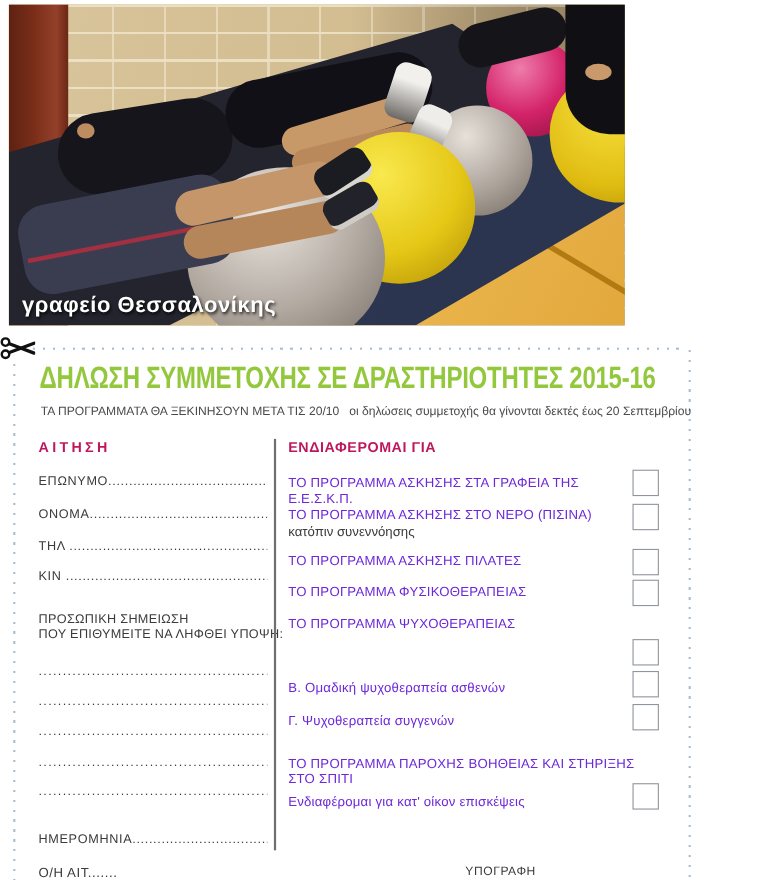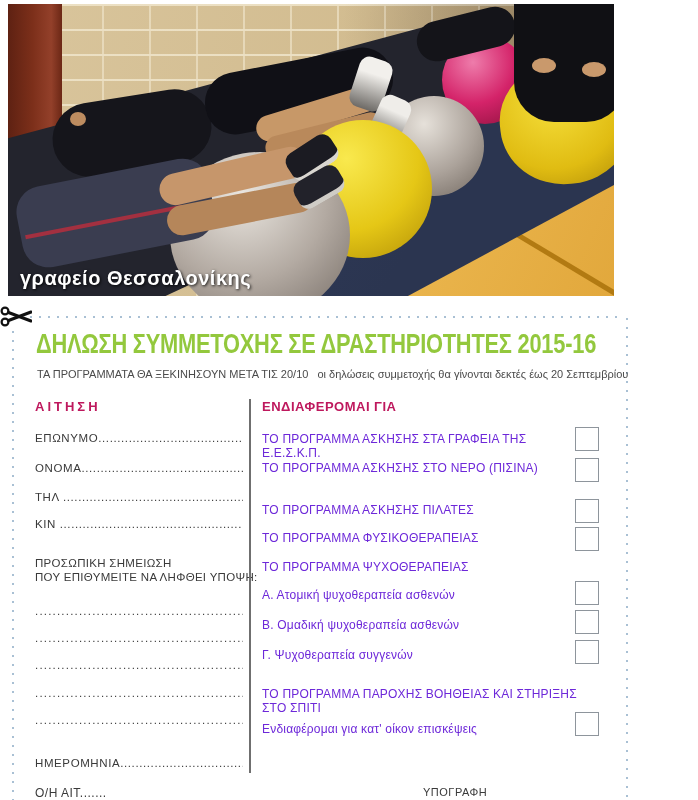--- a/index.html
+++ b/index.html
@@ -1,20 +1,20 @@
 <!DOCTYPE html>
 <html><head>
 <meta charset="utf-8">
 <style>
   html,body{margin:0;padding:0;background:#ffffff;}
   .page{position:relative;width:698px;height:800px;background:#fff;overflow:hidden;
         font-family:"Liberation Sans",sans-serif;color:#3f3f3f;}
 
   
-  .photo{position:absolute;left:8px;top:4px;width:606px;height:292px;overflow:hidden;background:#d5c198;}
+  .photo{position:absolute;left:8px;top:4px;width:560px;height:292px;overflow:hidden;background:#d5c198;}
   .wall{position:absolute;inset:0;
     background:
       repeating-linear-gradient(90deg, rgba(236,224,196,.75) 0 2px, rgba(0,0,0,0) 2px 47px),
       repeating-linear-gradient(180deg, rgba(238,227,200,.9) 0 2px, rgba(0,0,0,0) 2px 25px),
       linear-gradient(100deg,#d9c59c 0%,#d2bc90 55%,#b9a37c 100%);}
   .wall-shade{position:absolute;left:55%;top:0;width:45%;height:60%;
     background:radial-gradient(ellipse at 70% 10%, rgba(60,45,30,.35), rgba(0,0,0,0) 70%);}
   .doorframe{position:absolute;left:0;top:0;width:54px;height:100%;
     background:linear-gradient(90deg,#5e2112 0%,#7c2f1a 45%,#93402a 80%,#6b2715 100%);}
   .floor{position:absolute;inset:0;background:linear-gradient(115deg,#d08f1f,#eab54d 70%,#e2a83c);
@@ -168,31 +168,31 @@
   <div class="applicant">Ο/Η ΑΙΤ.......</div>
 
   <div class="divider"></div>
 
   <div class="col-heading" style="left:262px;top:399px;letter-spacing:.5px;">ΕΝΔΙΑΦΕΡΟΜΑΙ ΓΙΑ</div>
 
   <div class="item-label" style="top:432px;">ΤΟ ΠΡΟΓΡΑΜΜΑ ΑΣΚΗΣΗΣ ΣΤΑ ΓΡΑΦΕΙΑ ΤΗΣ Ε.Ε.Σ.Κ.Π.</div>
   <div class="checkbox" style="top:427px;"></div>
 
   <div class="item-label" style="top:461px;">ΤΟ ΠΡΟΓΡΑΜΜΑ ΑΣΚΗΣΗΣ ΣΤΟ ΝΕΡΟ (ΠΙΣΙΝΑ)</div>
+  <div class="item-sublabel" style="top:476px;">κατόπιν συνεννόησης</div>
   <div class="checkbox" style="top:458px;"></div>
 
   <div class="item-label" style="top:503px;">ΤΟ ΠΡΟΓΡΑΜΜΑ ΑΣΚΗΣΗΣ ΠΙΛΑΤΕΣ</div>
   <div class="checkbox" style="top:499px;"></div>
 
   <div class="item-label" style="top:531px;">ΤΟ ΠΡΟΓΡΑΜΜΑ ΦΥΣΙΚΟΘΕΡΑΠΕΙΑΣ</div>
   <div class="checkbox" style="top:527px;"></div>
 
   <div class="item-label" style="top:560px;">ΤΟ ΠΡΟΓΡΑΜΜΑ ΨΥΧΟΘΕΡΑΠΕΙΑΣ</div>
 
-  <div class="item-label" style="top:588px;">Α. Ατομική ψυχοθεραπεία ασθενών</div>
   <div class="checkbox" style="top:581px;"></div>
 
   <div class="item-label" style="top:618px;">Β. Ομαδική ψυχοθεραπεία  ασθενών</div>
   <div class="checkbox" style="top:610px;"></div>
 
   <div class="item-label" style="top:648px;">Γ.  Ψυχοθεραπεία  συγγενών</div>
   <div class="checkbox" style="top:640px;"></div>
 
   <div class="item-label" style="top:687px;width:340px;">ΤΟ ΠΡΟΓΡΑΜΜΑ ΠΑΡΟΧΗΣ ΒΟΗΘΕΙΑΣ ΚΑΙ ΣΤΗΡΙΞΗΣ ΣΤΟ ΣΠΙΤΙ</div>
 

